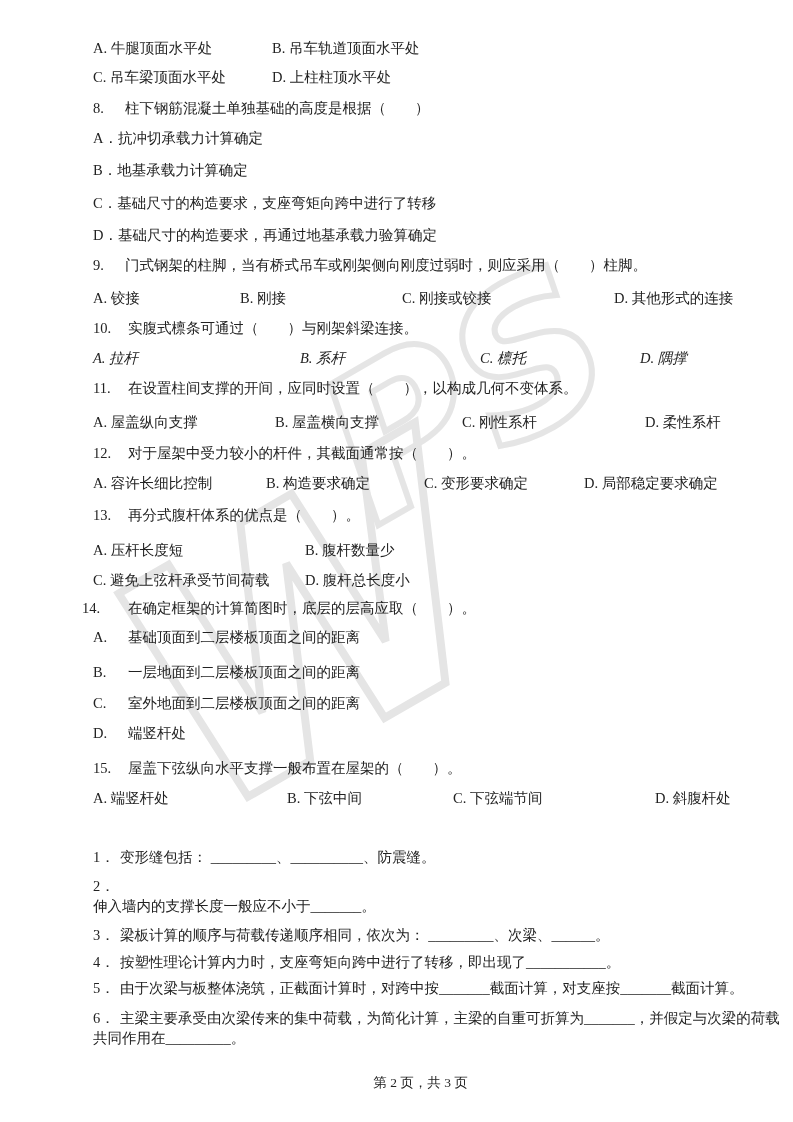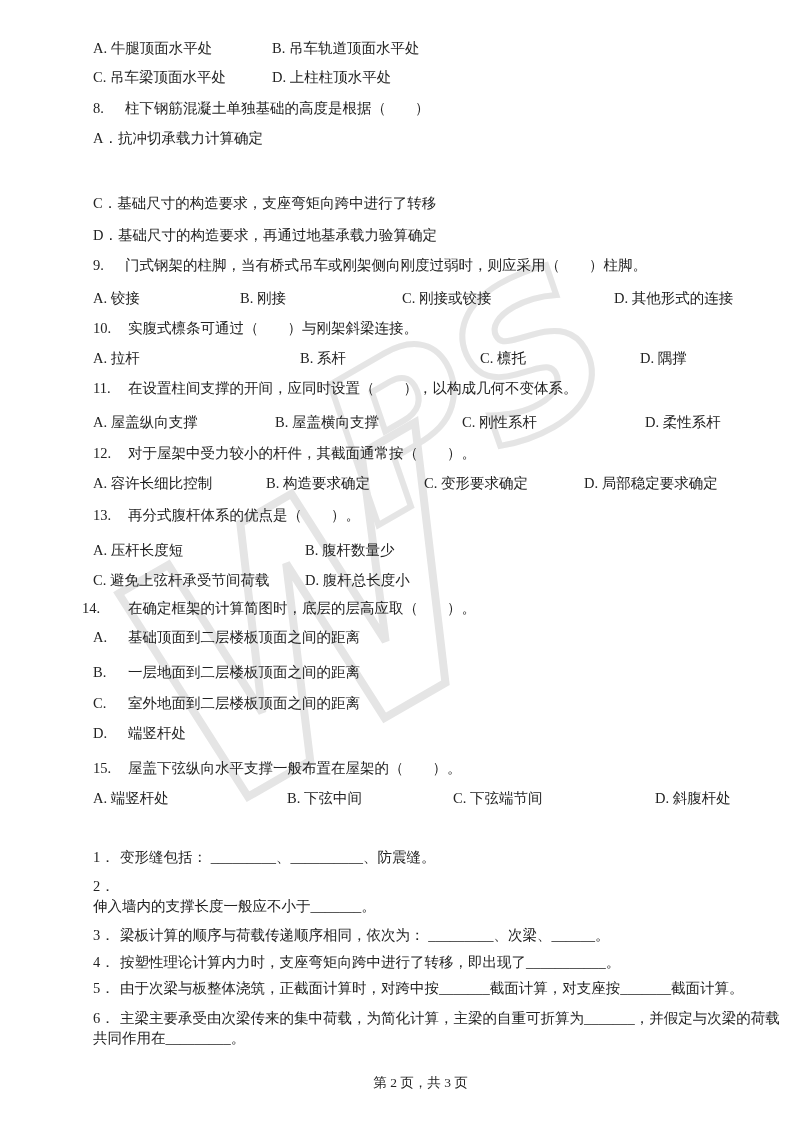--- a/index.html
+++ b/index.html
@@ -53,26 +53,27 @@
     <g transform="rotate(-30 320 280)" fill="none" font-family="DejaVu Sans, Liberation Sans, sans-serif" font-weight="bold" font-style="italic">
       <text x="70" y="470" font-size="330" stroke="#e5e5e5" stroke-width="8">W</text>
       <text x="360" y="300" font-size="200" stroke="#e5e5e5" stroke-width="6">PS</text>
     </g>
   </svg>
 
   <div class="line" style="top: 38px;"><span class="seg" style="left: 93px;">A. 牛腿顶面水平处</span><span class="seg" style="left: 272px;">B. 吊车轨道顶面水平处</span></div>
     <div class="line" style="top: 67px;"><span class="seg" style="left: 93px;">C. 吊车梁顶面水平处</span><span class="seg" style="left: 272px;">D. 上柱柱顶水平处</span></div>
     <div class="line" style="top: 98px;"><span class="seg" style="left: 93px;">8.</span><span class="seg" style="left: 125px;">柱下钢筋混凝土单独基础的高度是根据（　　）</span></div>
     <div class="line" style="top: 128px;"><span class="seg" style="left: 93px;">A．抗冲切承载力计算确定</span></div>
+    <div class="line" style="top: 160px;"><span class="seg" style="left: 93px;">B．地基承载力计算确定</span></div>
     <div class="line" style="top: 193px;"><span class="seg" style="left: 93px;">C．基础尺寸的构造要求，支座弯矩向跨中进行了转移</span></div>
     <div class="line" style="top: 225px;"><span class="seg" style="left: 93px;">D．基础尺寸的构造要求，再通过地基承载力验算确定</span></div>
     <div class="line" style="top: 255px;"><span class="seg" style="left: 93px;">9.</span><span class="seg" style="left: 125px;">门式钢架的柱脚，当有桥式吊车或刚架侧向刚度过弱时，则应采用（　　）柱脚。</span></div>
     <div class="line" style="top: 288px;"><span class="seg" style="left: 93px;">A. 铰接</span><span class="seg" style="left: 240px;">B. 刚接</span><span class="seg" style="left: 402px;">C. 刚接或铰接</span><span class="seg" style="left: 614px;">D. 其他形式的连接</span></div>
     <div class="line" style="top: 318px;"><span class="seg" style="left: 93px;">10.</span><span class="seg" style="left: 128px;">实腹式檩条可通过（　　）与刚架斜梁连接。</span></div>
-    <div class="line" style="top: 348px;"><span class="seg" style="left: 93px;">A. 拉杆</span><span class="seg" style="left: 300px;">B. 系杆</span><span class="seg" style="left: 480px;">C. 檩托</span><span class="seg" style="left: 640px;">D. 隅撑</span></div>
+    <div class="line" style="top: 348px; font-style: italic;"><span class="seg" style="left: 93px;">A. 拉杆</span><span class="seg" style="left: 300px;">B. 系杆</span><span class="seg" style="left: 480px;">C. 檩托</span><span class="seg" style="left: 640px;">D. 隅撑</span></div>
     <div class="line" style="top: 378px;"><span class="seg" style="left: 93px;">11.</span><span class="seg" style="left: 128px;">在设置柱间支撑的开间，应同时设置（　　），以构成几何不变体系。</span></div>
     <div class="line" style="top: 412px;"><span class="seg" style="left: 93px;">A. 屋盖纵向支撑</span><span class="seg" style="left: 275px;">B. 屋盖横向支撑</span><span class="seg" style="left: 462px;">C. 刚性系杆</span><span class="seg" style="left: 645px;">D. 柔性系杆</span></div>
     <div class="line" style="top: 443px;"><span class="seg" style="left: 93px;">12.</span><span class="seg" style="left: 128px;">对于屋架中受力较小的杆件，其截面通常按（　　）。</span></div>
     <div class="line" style="top: 473px;"><span class="seg" style="left: 93px;">A. 容许长细比控制</span><span class="seg" style="left: 266px;">B. 构造要求确定</span><span class="seg" style="left: 424px;">C. 变形要求确定</span><span class="seg" style="left: 584px;">D. 局部稳定要求确定</span></div>
     <div class="line" style="top: 505px;"><span class="seg" style="left: 93px;">13.</span><span class="seg" style="left: 128px;">再分式腹杆体系的优点是（　　）。</span></div>
     <div class="line" style="top: 540px;"><span class="seg" style="left: 93px;">A. 压杆长度短</span><span class="seg" style="left: 305px;">B. 腹杆数量少</span></div>
     <div class="line" style="top: 570px;"><span class="seg" style="left: 93px;">C. 避免上弦杆承受节间荷载</span><span class="seg" style="left: 305px;">D. 腹杆总长度小</span></div>
     <div class="line" style="top: 598px;"><span class="seg" style="left: 82px;">14.</span><span class="seg" style="left: 128px;">在确定框架的计算简图时，底层的层高应取（　　）。</span></div>
     <div class="line" style="top: 627px;"><span class="seg" style="left: 93px;">A.</span><span class="seg" style="left: 128px;">基础顶面到二层楼板顶面之间的距离</span></div>
     <div class="line" style="top: 662px;"><span class="seg" style="left: 93px;">B.</span><span class="seg" style="left: 128px;">一层地面到二层楼板顶面之间的距离</span></div>

